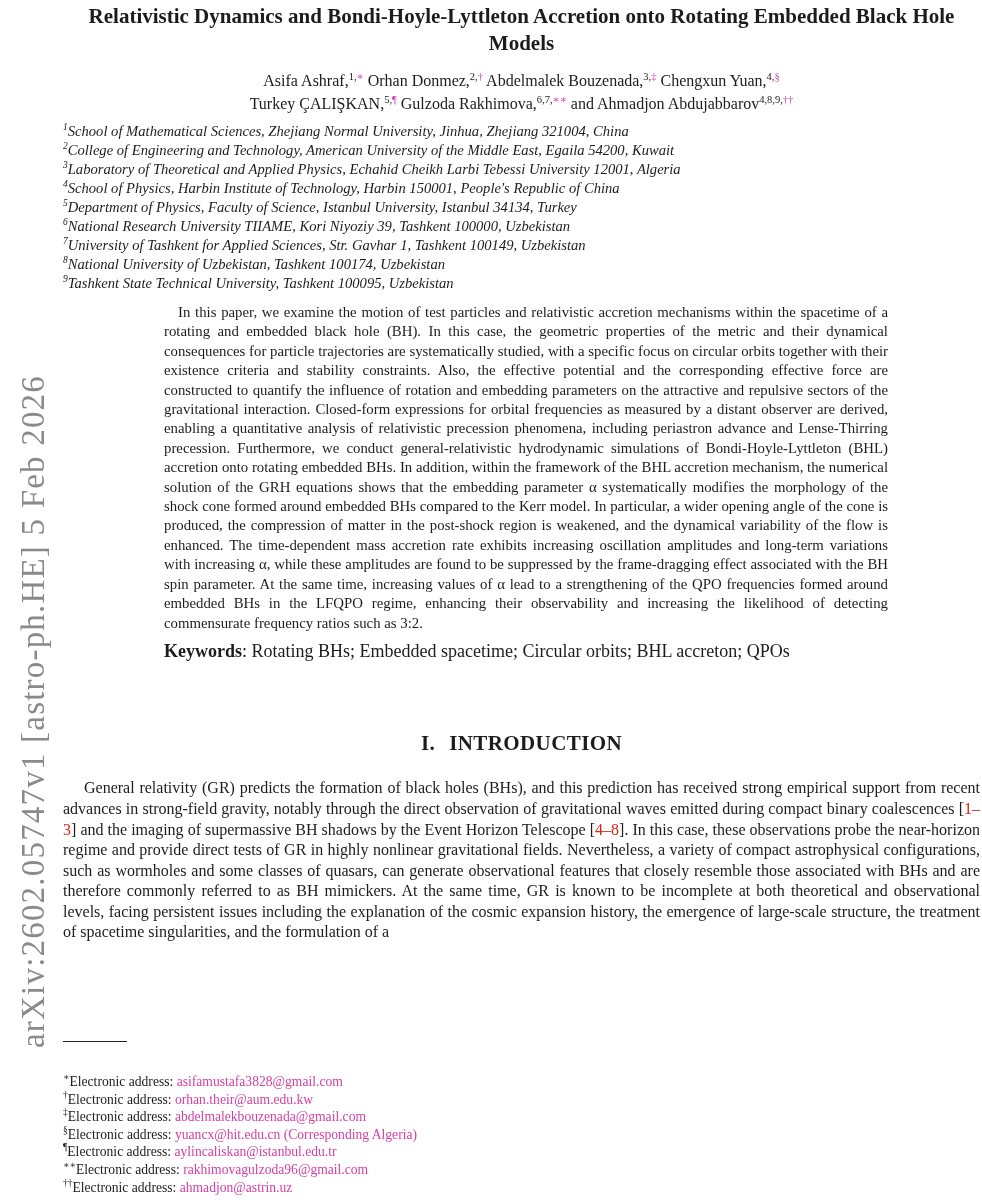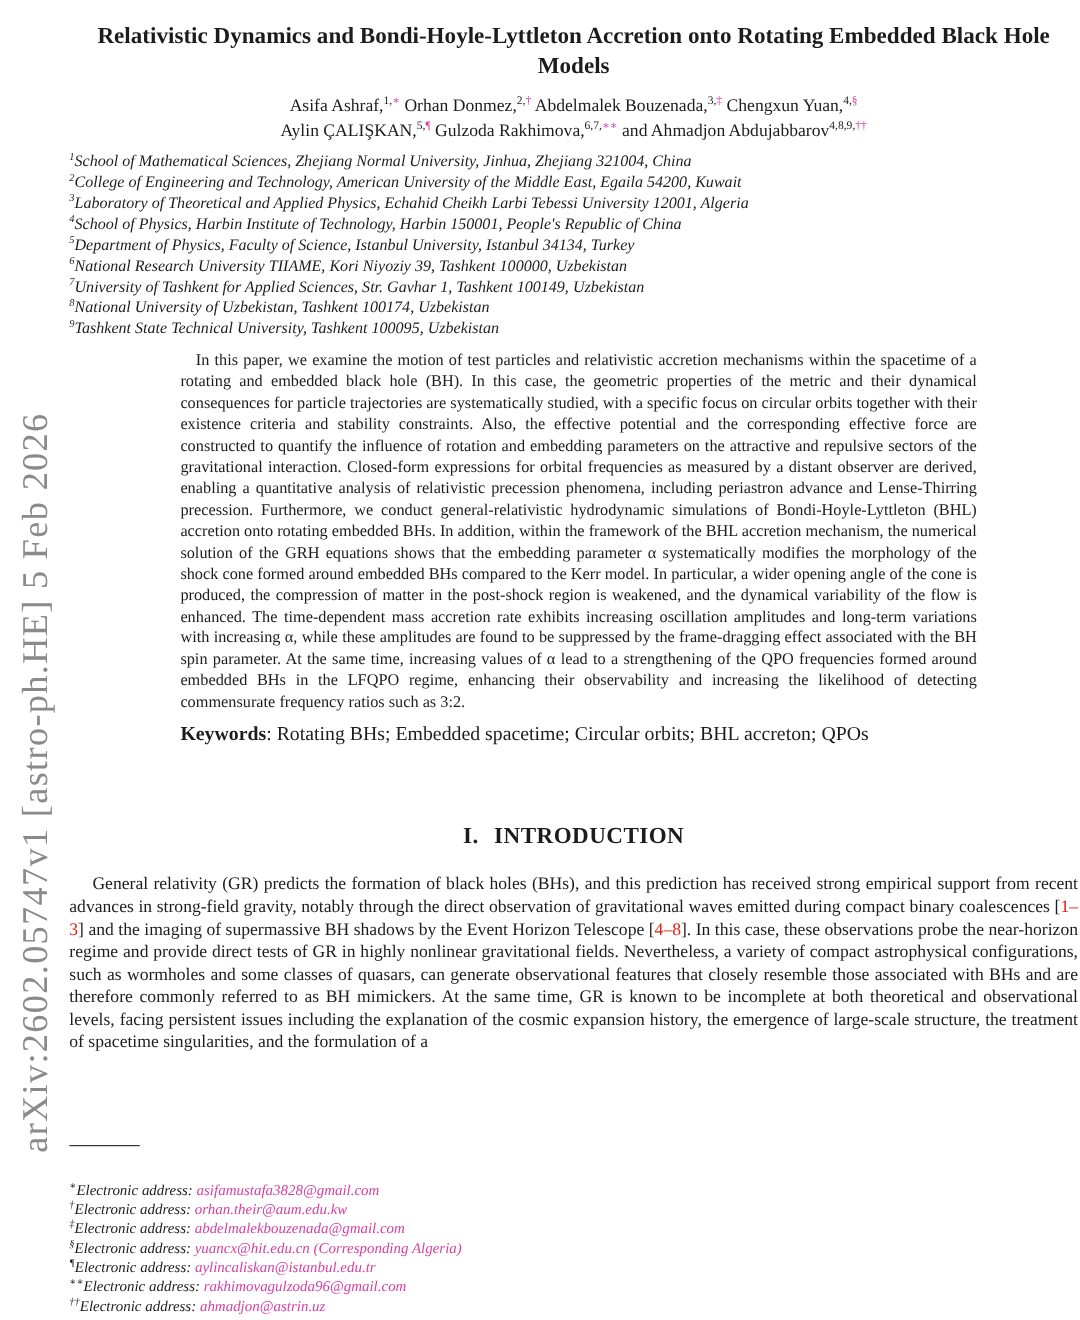--- a/index.html
+++ b/index.html
@@ -24,21 +24,21 @@
     left:12px;top:1048px;
     transform:rotate(-90deg);
     transform-origin:0 0;
     width:750px;
     font-size:33px;
     line-height:42px;
     letter-spacing:1.2px;
     color:var(--wm);
     white-space:nowrap;
   }
-  .content{padding:16px 2px 0 63px;}
+  .content{padding:0 2px 0 63px;}
   .title{
     padding-top:3px;
     text-align:center;
     font-weight:bold;
     font-size:21px;
     line-height:27px;
   }
   .authors{
     margin-top:12px;
     text-align:center;
@@ -85,21 +85,20 @@
     font-size:16px;
     line-height:20.6px;
   }
   .cite{color:var(--cite);}
   .footer{
     position:absolute;
     left:63px;top:1041px;
     width:860px;
     font-size:13.6px;
     line-height:17.6px;
-    font-style:italic;
   }
   .footnote-rule{
     width:64px;height:0;
     border-top:1.6px solid #222;
     margin-bottom:31px;
   }
   .footnote sup{font-size:9.5px;line-height:0;}
   .email{color:var(--link);}
 </style>
 </head>
@@ -108,21 +107,21 @@
 <div class="page">
 
   <div class="watermark">arXiv:2602.05747v1  [astro-ph.HE]  5 Feb 2026</div>
 
   <div class="content">
 
     <div class="title">Relativistic Dynamics and Bondi-Hoyle-Lyttleton Accretion onto Rotating Embedded Black Hole Models</div>
 
     <div class="authors">
       <div id="authors-line-1"><span><span>Asifa Ashraf,</span><sup><span class="affil">1,</span><span class="marker">∗</span></sup></span> <span><span>Orhan Donmez,</span><sup><span class="affil">2,</span><span class="marker">†</span></sup></span> <span><span>Abdelmalek Bouzenada,</span><sup><span class="affil">3,</span><span class="marker">‡</span></sup></span> <span><span>Chengxun Yuan,</span><sup><span class="affil">4,</span><span class="marker">§</span></sup></span> </div>
-      <div id="authors-line-2"><span><span>Aylin ÇALIŞKAN,</span><sup><span class="affil">5,</span><span class="marker">¶</span></sup></span> <span><span>Gulzoda Rakhimova,</span><sup><span class="affil">6,7,</span><span class="marker">∗∗</span></sup></span> <span><span>and Ahmadjon Abdujabbarov</span><sup><span class="affil">4,8,9,</span><span class="marker">††</span></sup></span> </div>
+      <div id="authors-line-2"><span><span>Turkey ÇALIŞKAN,</span><sup><span class="affil">5,</span><span class="marker">¶</span></sup></span> <span><span>Gulzoda Rakhimova,</span><sup><span class="affil">6,7,</span><span class="marker">∗∗</span></sup></span> <span><span>and Ahmadjon Abdujabbarov</span><sup><span class="affil">4,8,9,</span><span class="marker">††</span></sup></span> </div>
     </div>
 
     <div class="affiliations" id="affiliations">
         <div><sup>1</sup>School of Mathematical Sciences, Zhejiang Normal University, Jinhua, Zhejiang 321004, China</div>
         <div><sup>2</sup>College of Engineering and Technology, American University of the Middle East, Egaila 54200, Kuwait</div>
         <div><sup>3</sup>Laboratory of Theoretical and Applied Physics, Echahid Cheikh Larbi Tebessi University 12001, Algeria</div>
         <div><sup>4</sup>School of Physics, Harbin Institute of Technology, Harbin 150001, People's Republic of China</div>
         <div><sup>5</sup>Department of Physics, Faculty of Science, Istanbul University, Istanbul 34134, Turkey</div>
         <div><sup>6</sup>National Research University TIIAME, Kori Niyoziy 39, Tashkent 100000, Uzbekistan</div>
         <div><sup>7</sup>University of Tashkent for Applied Sciences, Str. Gavhar 1, Tashkent 100149, Uzbekistan</div>

